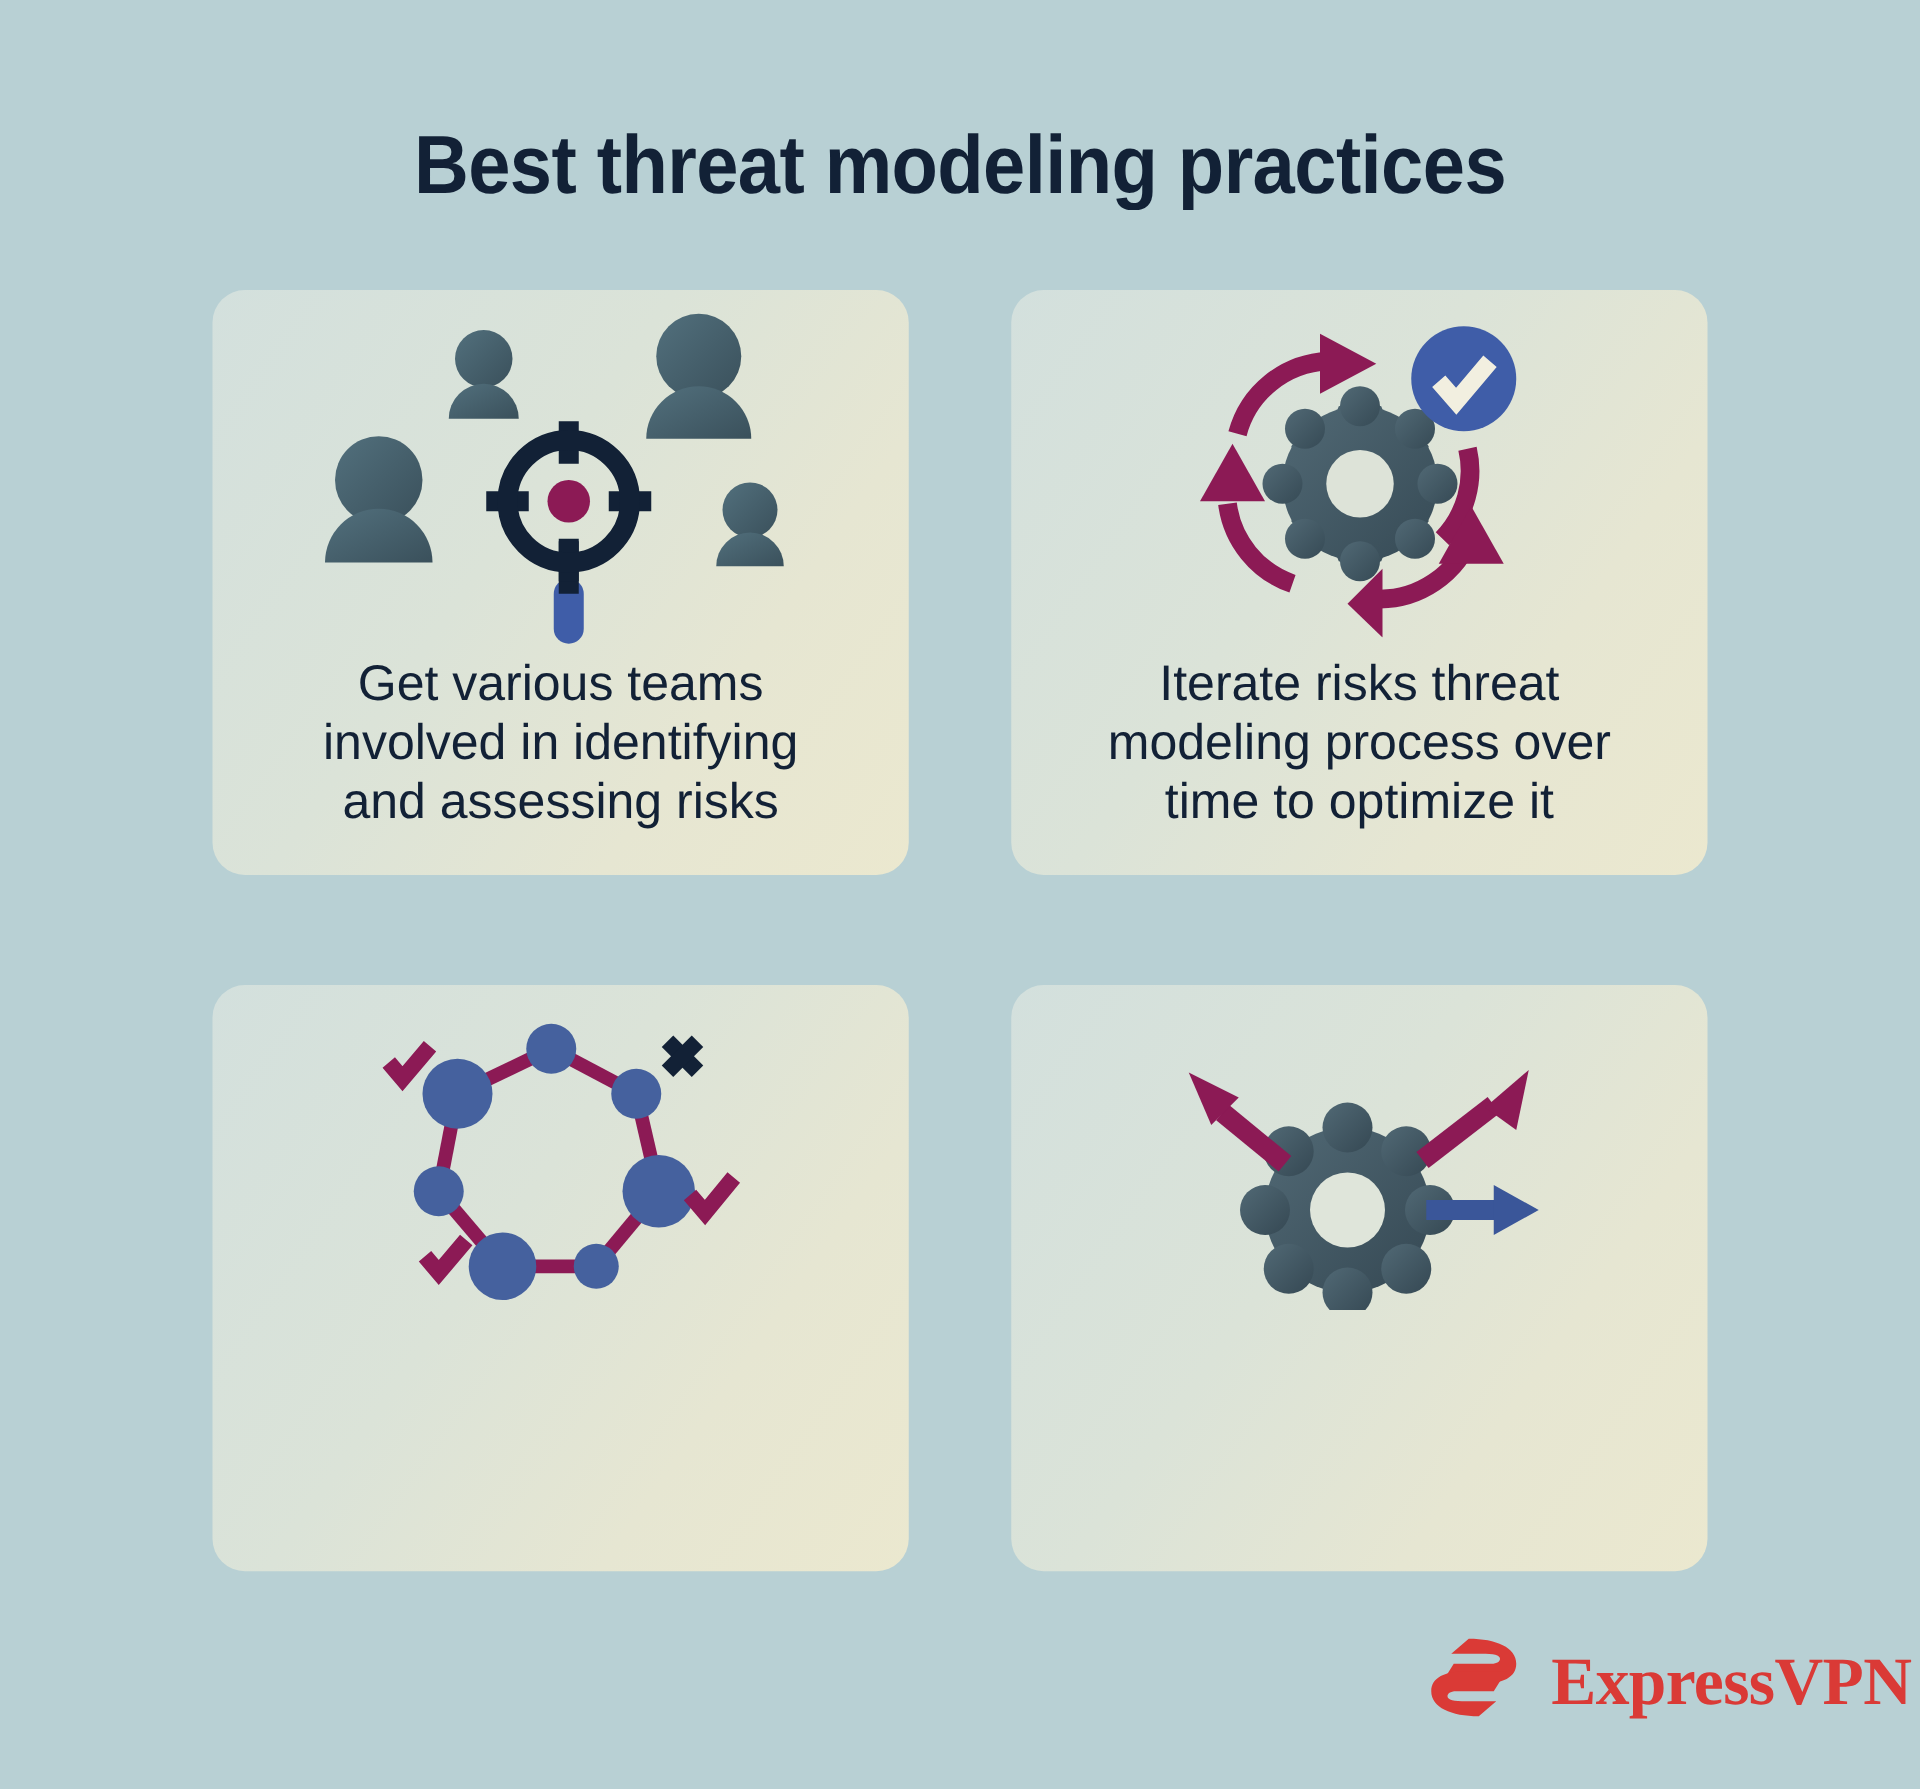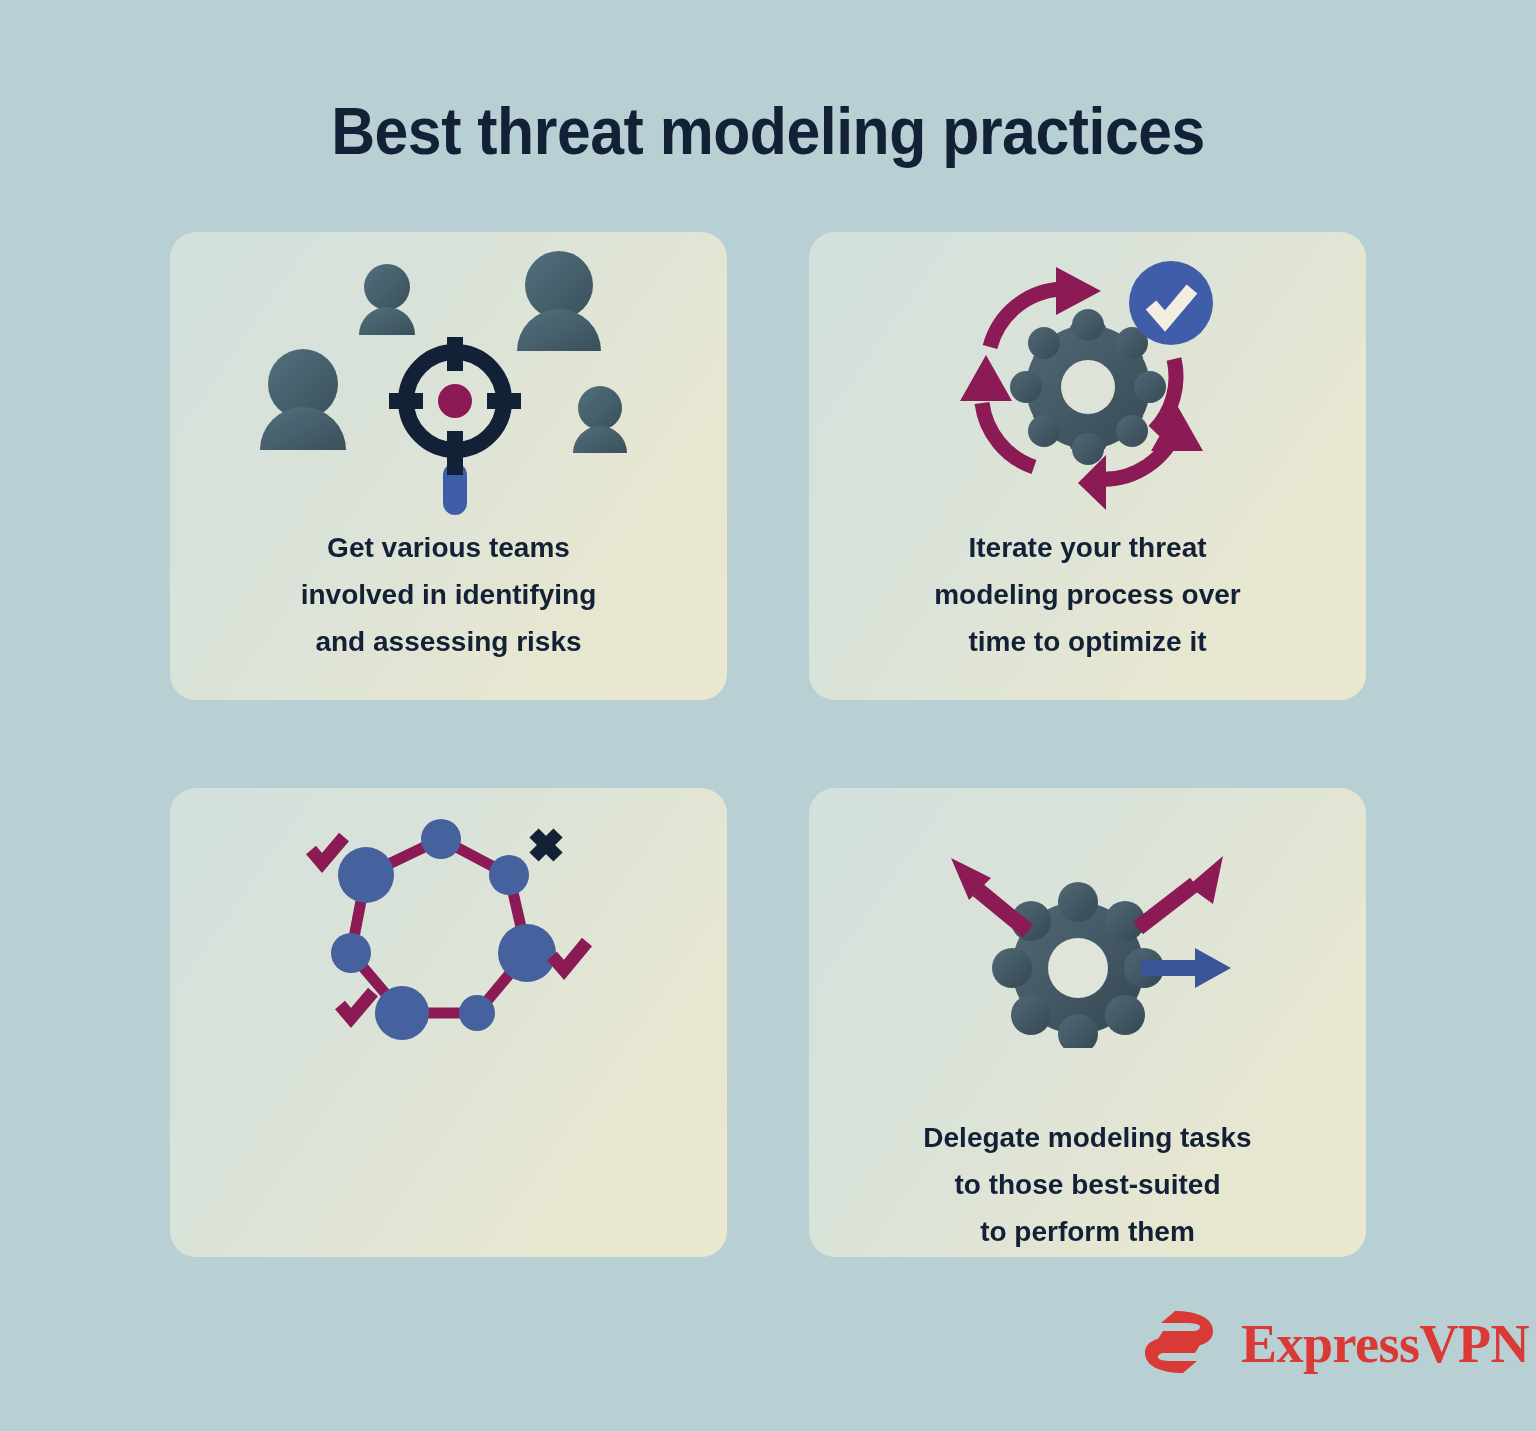--- a/index.html
+++ b/index.html
@@ -67,23 +67,23 @@
     height: 300px;
     display: flex;
     align-items: center;
     justify-content: center;
     width: 100%;
   }
 
   .card-2 .card-icon, .card-4 .card-icon { height: 300px; }
 
   .card-text {
-    font-size: 28px;
+    font-size: 40px;
     line-height: 47px;
-    font-weight: 700;
+    font-weight: 400;
     color: #122136;
     text-align: center;
     width: 100%;
     padding: 0 38px;
     white-space: pre-line;
   }
 
   .card-1 .card-text,
   .card-2 .card-text { margin-top: -8px; }
 
@@ -205,21 +205,21 @@
               <circle cx="-62" cy="0" r="16"></circle>
               <circle cx="-44" cy="-44" r="16"></circle>
             </g>
             <circle cx="0" cy="0" r="27" fill="#dde3d8"></circle>
           </g>
 
           <circle cx="233" cy="48" r="42" fill="#3f5da8"></circle>
           <path d="M213 50 l14 16 l27 -32" fill="none" stroke="#f2efe0" stroke-width="14" stroke-linecap="butt" stroke-linejoin="miter"></path>
         </svg>
       </div>
-      <div class="card-text">Iterate your threat
+      <div class="card-text">Iterate risks threat
 modeling process over
 time to optimize it</div>
     </div>
 
     <div class="card card-3">
       <div class="card-icon">
         <svg width="300" height="250" viewBox="0 0 300 250" aria-hidden="true">
 
           <g stroke="#8c1a55" stroke-width="11" fill="none" stroke-linecap="butt">
             <line x1="67" y1="62" x2="142" y2="26"></line>
@@ -289,23 +289,20 @@
             <line x1="215" y1="100" x2="272" y2="56" stroke="#8c1a55" stroke-width="16"></line>
             <polygon points="300,28 265,58 290,76" fill="#8c1a55"></polygon>
           </g>
 
           <g>
             <line x1="218" y1="140" x2="278" y2="140" stroke="#3a5699" stroke-width="16"></line>
             <polygon points="308,140 272,120 272,160" fill="#3a5699"></polygon>
           </g>
         </svg>
       </div>
-      <div class="card-text">Delegate modeling tasks
-to those best-suited
-to perform them</div>
     </div>
 
   </div>
 
   <div id="logo">
     <span>
       <svg width="76" height="66" viewBox="0 0 76 66" aria-hidden="true">
         <path d="M34 2 C56 2 72 9 72 22 C72 33 61 38 44 38 L12 38 L22 22 L52 22 C57 22 59 20 59 18 C59 15 54 14 44 14 L20 14 Z" fill="#da3a36"></path>
         <path d="M42 64 C20 64 4 57 4 44 C4 33 15 28 32 28 L64 28 L54 44 L24 44 C19 44 17 46 17 48 C17 51 22 52 32 52 L56 52 Z" fill="#da3a36"></path>
       </svg>

